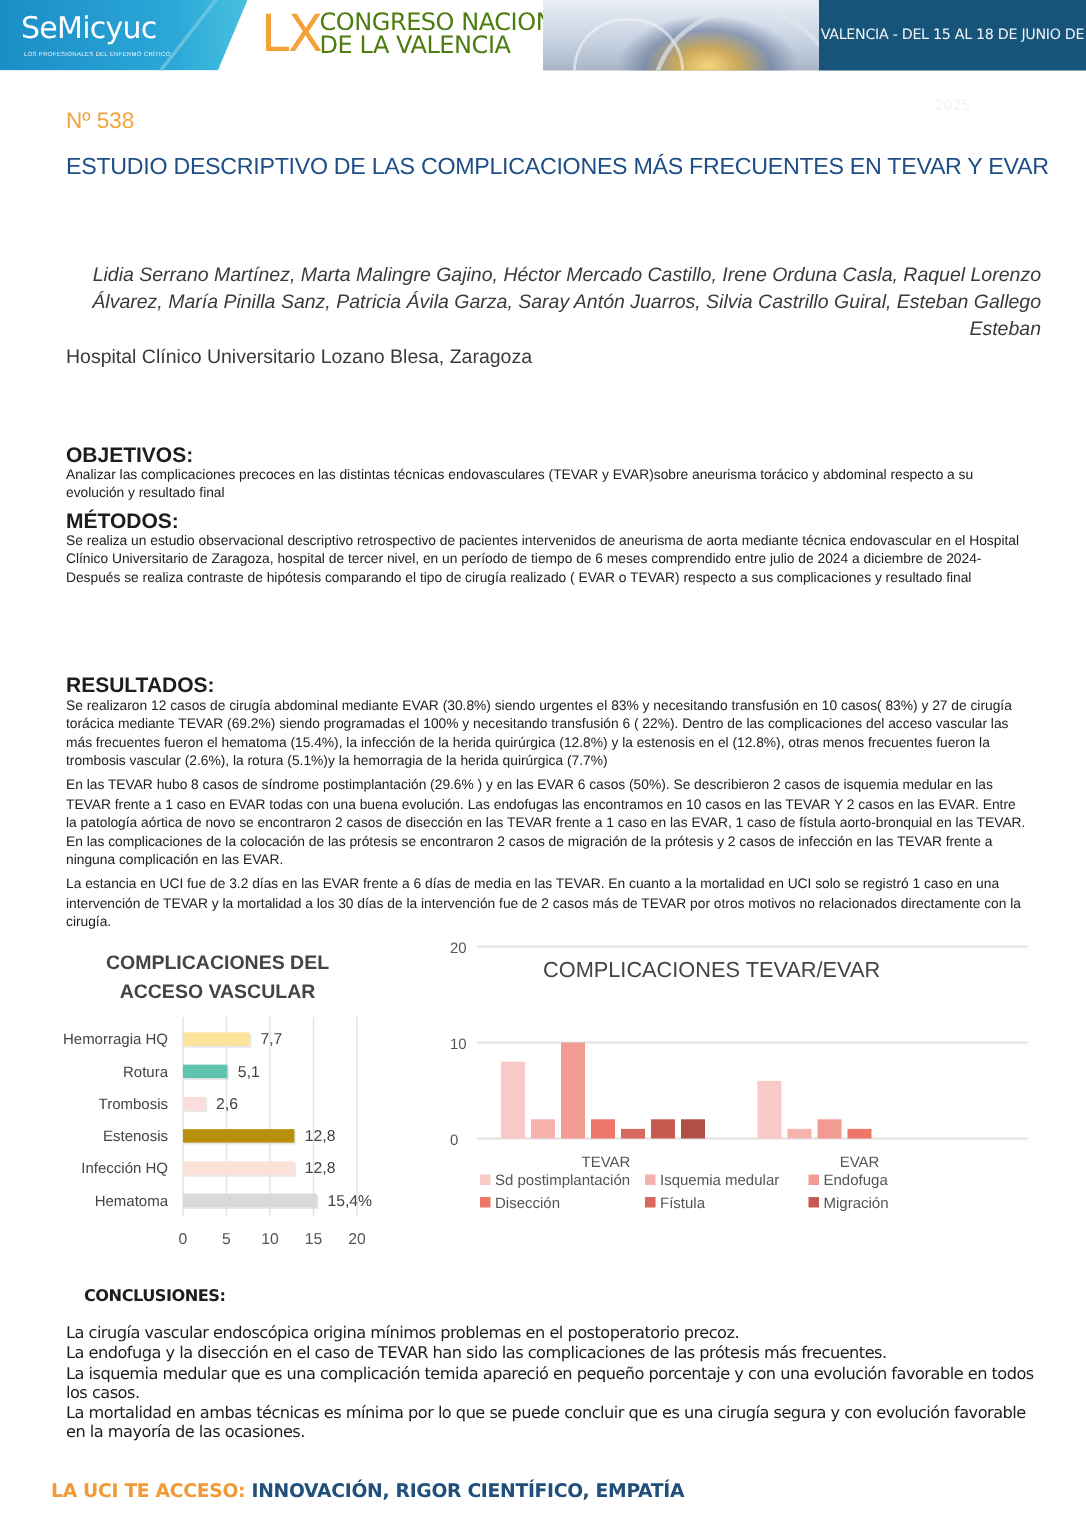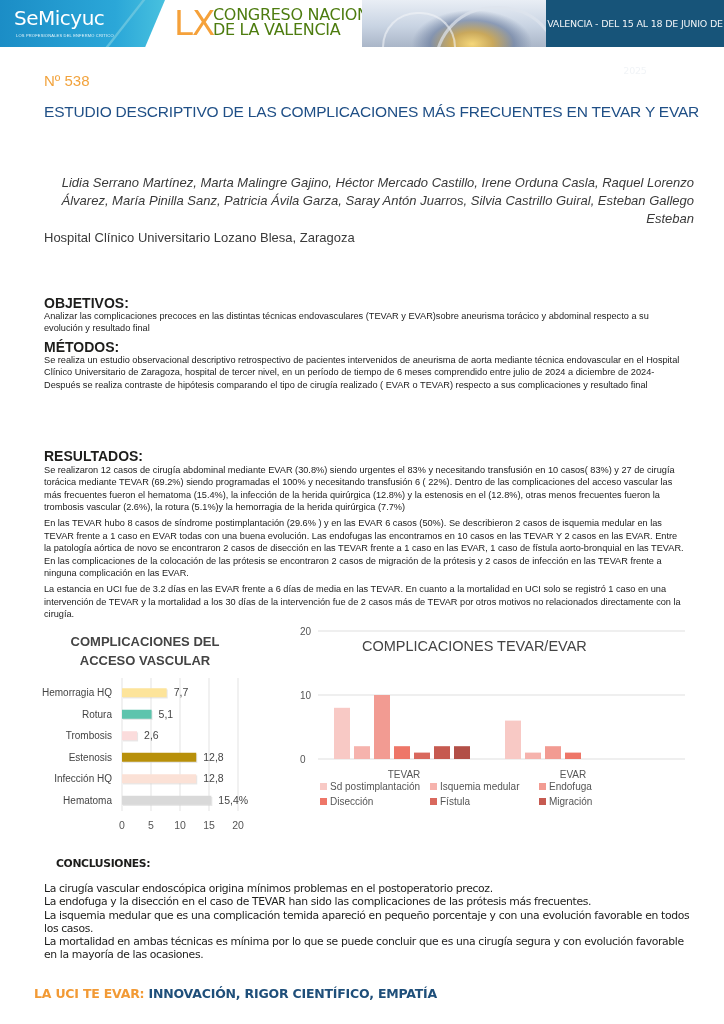--- a/index.html
+++ b/index.html
@@ -156,13 +156,13 @@
   </svg>
 
 <div class="concl">
   <h4>CONCLUSIONES:</h4>
   <p>La cirugía vascular endoscópica origina mínimos problemas en el postoperatorio precoz.</p>
   <p>La endofuga y la disección en el caso de TEVAR han sido las complicaciones de las prótesis más frecuentes.</p>
   <p>La isquemia medular que es una complicación temida apareció en pequeño porcentaje y con una evolución favorable en todos los casos.</p>
   <p>La mortalidad en ambas técnicas es mínima por lo que se puede concluir que es una cirugía segura y con evolución favorable en la mayoría de las ocasiones.</p>
 </div>
 
-<div class="footer"><span class="a">LA UCI TE EVAR:</span><span class="b"> INNOVACIÓN, RIGOR CIENTÍFICO, EMPATÍA</span></div>
+<div class="footer"><span class="a">LA UCI TE ACCESO:</span><span class="b"> INNOVACIÓN, RIGOR CIENTÍFICO, EMPATÍA</span></div>
 
 </body></html>

